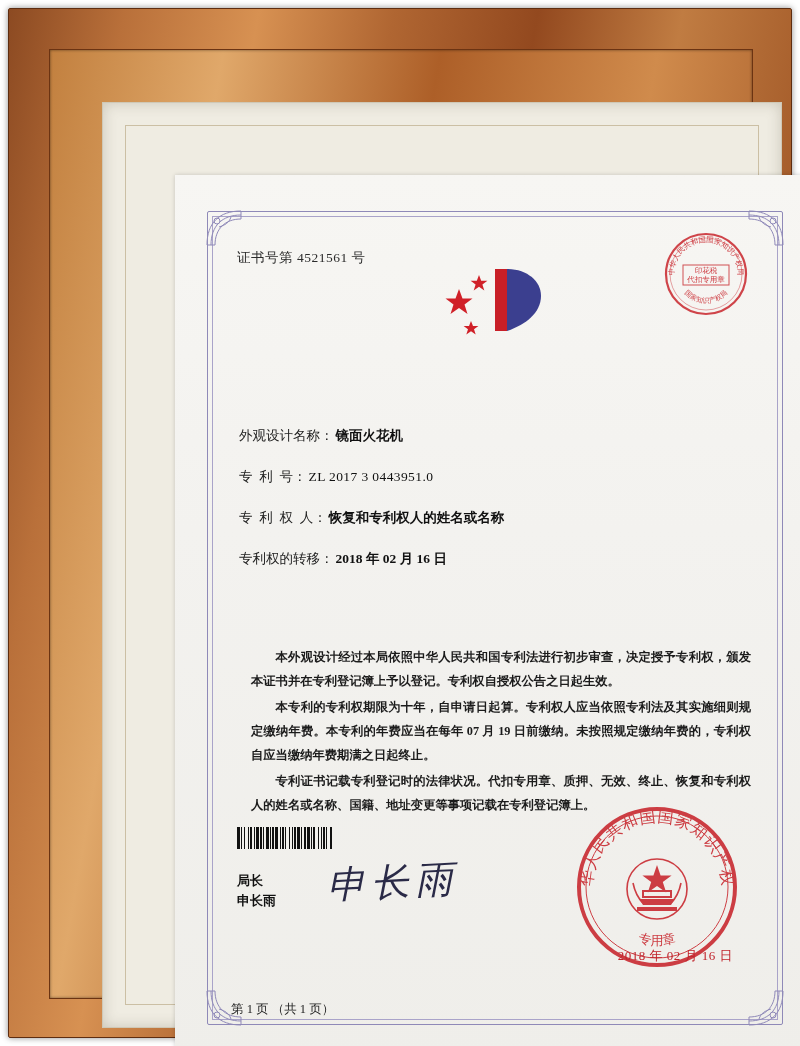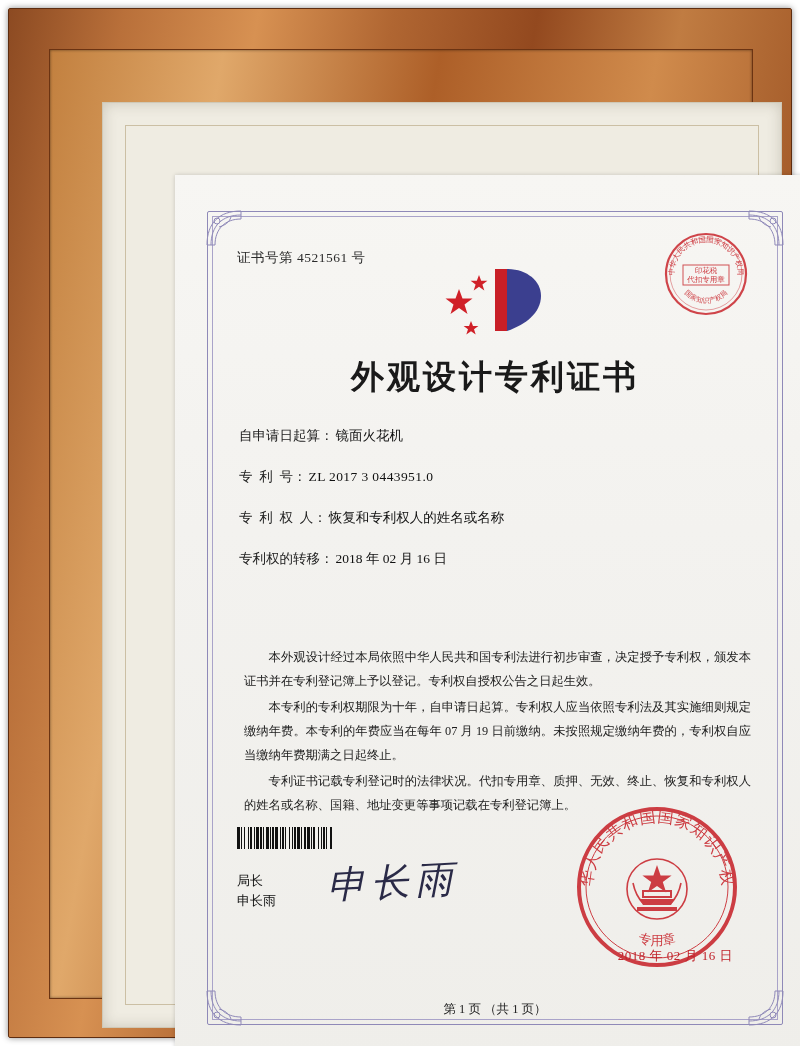--- a/index.html
+++ b/index.html
@@ -136,40 +136,41 @@
     margin-bottom: 23px;
     font-size: 13.5px;
     color: #222;
   }
   .field .lbl {
     white-space: pre;
     color: #222;
   }
   .field .val {
     color: #111;
-    font-weight: normal;
+    font-weight: bold;
     padding-left: 2px;
   }
   .field .val.mono {
     font-weight: normal;
     letter-spacing: 0.4px;
   }
 
   .paras {
     position: absolute;
     left: 8px; right: 8px;
     top: 415px;
     font-size: 12.3px;
     line-height: 1.95;
     color: #1b1b1b;
     text-align: justify;
   }
   .paras p {
-    margin: 0 0 2px 5px;
+    margin: 0 0 2px 12px;
     text-indent: 2em;
+    font-weight: bold;
   }
 
   
   .barcode {
     position: absolute;
     left: 6px;
     top: 596px;
     width: 188px;
     height: 22px;
     display: flex;
@@ -179,21 +180,21 @@
   .barcode i { display: block; background: #111; }
 
   
   .sig-block {
     position: absolute;
     left: 6px;
     top: 640px;
     font-size: 13px;
     color: #111;
     line-height: 1.55;
-    font-weight: normal;
+    font-weight: bold;
   }
   .sig-hand {
     position: absolute;
     left: 96px;
     top: 626px;
     font-size: 38px;
     color: #1a1a3a;
     font-family: "DejaVu Serif", serif;
     font-style: italic;
     letter-spacing: 6px;
@@ -215,21 +216,20 @@
     font-size: 13px;
     color: #c0232b;
     letter-spacing: 0.5px;
     font-family: "Liberation Serif", serif;
   }
 
   .page-num {
     position: absolute;
     left: 0; right: 0;
     top: 770px;
-    text-align: center;
     font-size: 12.5px;
     color: #222;
   }
 </style>
 </head>
 <body>
 
 <div class="frame-outer">
   <div class="frame-inner-bevel">
     <div class="mat">
@@ -318,25 +318,24 @@
               </text>
               <rect x="20" y="34" width="46" height="20" fill="none" stroke="#c8252c" stroke-width="1" opacity="0.8"></rect>
               <text x="43" y="41.5" font-size="7.5" fill="#c8252c" text-anchor="middle" font-family="DejaVu Sans, sans-serif" opacity="0.92">印花税</text>
               <text x="43" y="51" font-size="7.5" fill="#c8252c" text-anchor="middle" font-family="DejaVu Sans, sans-serif" opacity="0.92">代扣专用章</text>
               <text font-size="7" fill="#c8252c" opacity="0.85" font-family="DejaVu Sans, sans-serif">
                 <textPath href="#arcBot" startOffset="50%" text-anchor="middle">国家知识产权局</textPath>
               </text>
             </svg>
           </div>
 
-          <div class="title">外观设计专利证书</div>
 
           <div class="fields">
             <div class="field">
-              <span class="lbl">自申请日起算：</span>
+              <span class="lbl">外观设计名称：</span>
               <span class="val">镜面火花机</span>
             </div>
             <div class="field">
               <span class="lbl">专  利  号：</span>
               <span class="val mono">ZL 2017 3 0443951.0</span>
             </div>
             <div class="field">
               <span class="lbl">专  利  权  人：</span>
               <span class="val">恢复和专利权人的姓名或名称</span>
             </div>

